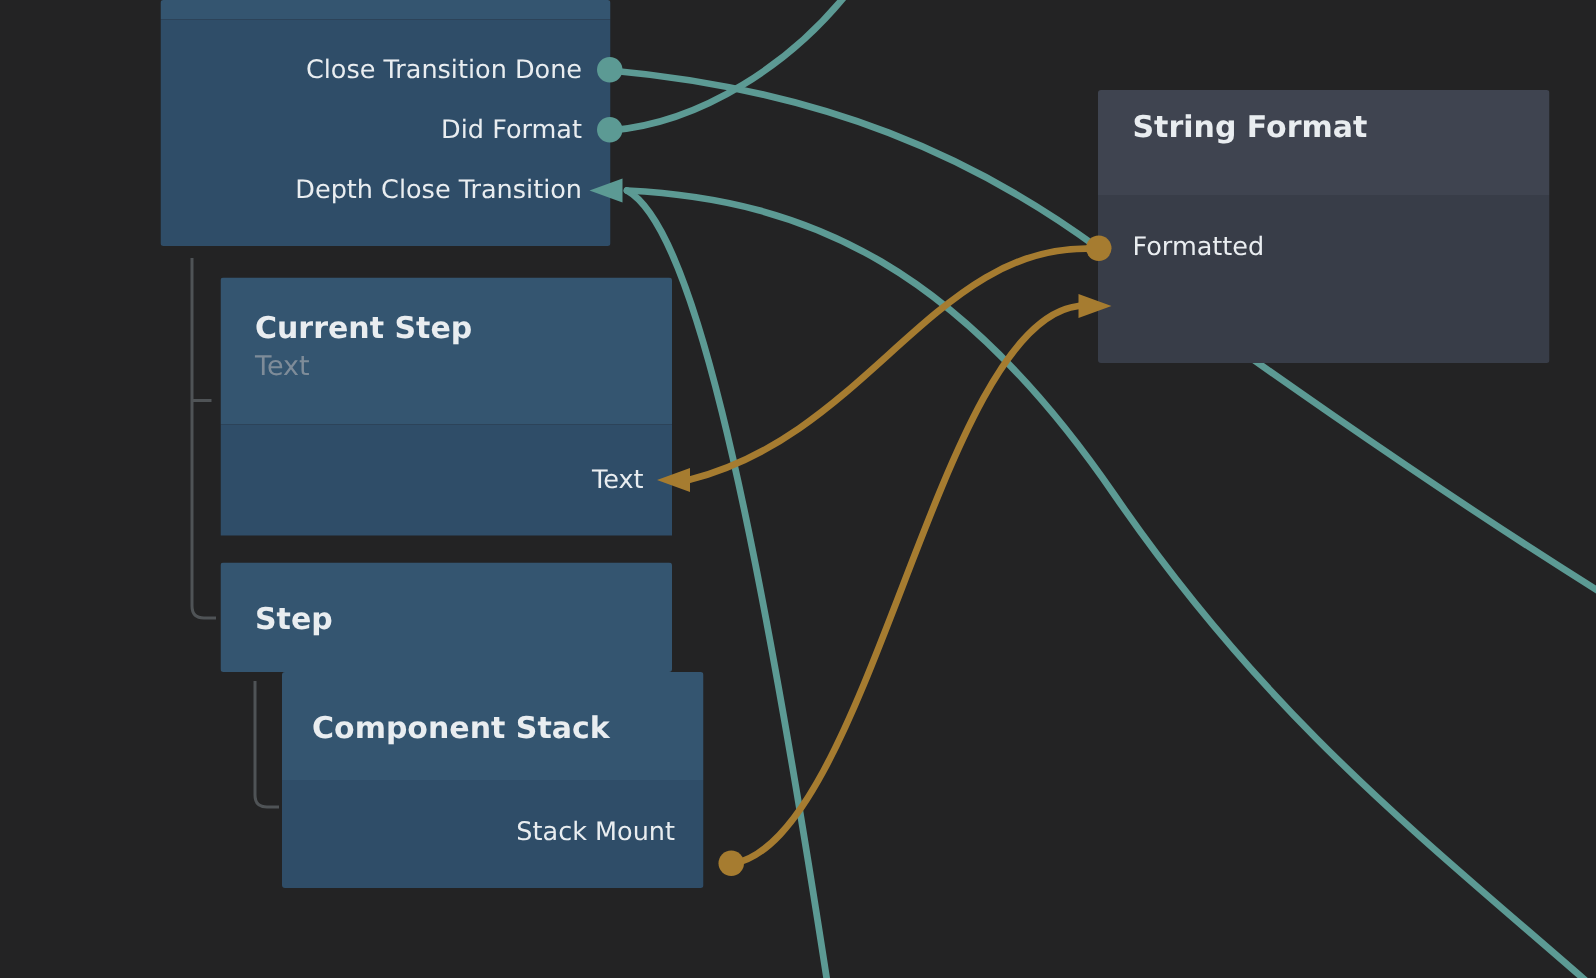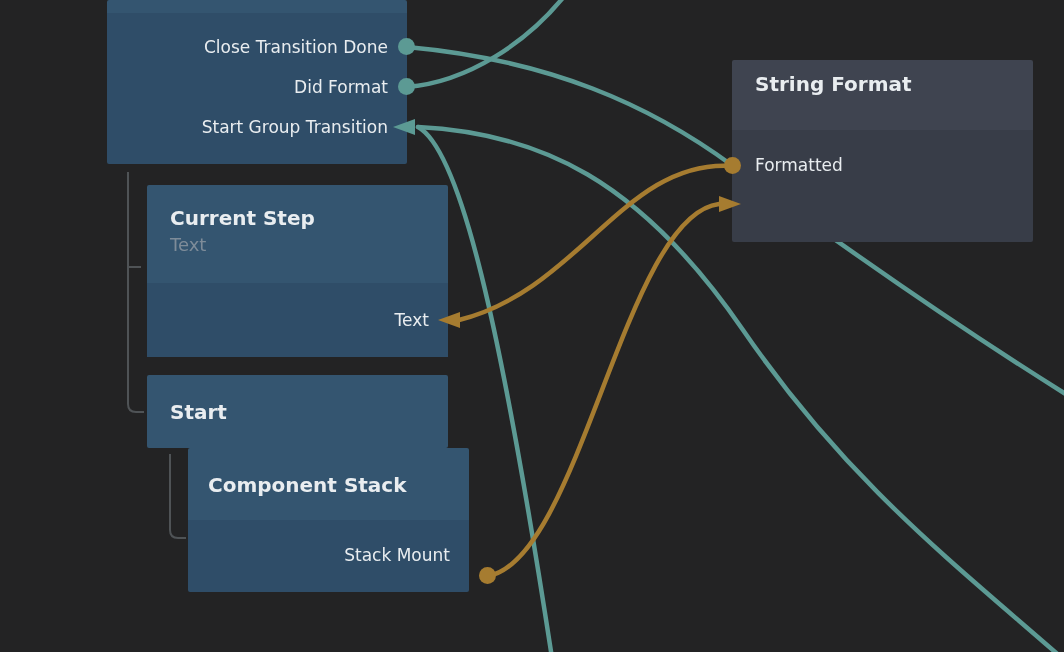--- a/index.html
+++ b/index.html
@@ -57,35 +57,35 @@
     <path class="wire teal" d="M 418 127 C 540 133 640 180 743 330 S 950 560 1062 658"></path>
     <path class="wire orange" d="M 459 320 C 580 290 625 158 733 166"></path>
     <path class="wire orange" d="M 488 576 C 580 560 625 215 719 204"></path>
   </svg>
 
   <div class="node blue" style="left:107px;top:0;width:300px;height:164px">
     <div class="hdr" style="height:13px"></div>
     <div class="bod" style="height:151px"></div>
     <div class="row r" style="top:27px">Close Transition Done</div>
     <div class="row r" style="top:67px">Did Format</div>
-    <div class="row r" style="top:107px">Start Group Transition</div>
+    <div class="row r" style="top:107px">Depth Close Transition</div>
   </div>
 
   <div class="node blue" style="left:147px;top:185px;width:301px;height:216px">
     <div class="hdr" style="height:98px;padding:20px 0 0 23px">
       <div class="node-title">Current Step</div>
       <div class="node-sub">Text</div>
     </div>
     <div class="bod" style="height:74px"></div>
     <div class="row r" style="top:115px">Text</div>
   </div>
 
   <div class="node blue" style="left:147px;top:375px;width:301px;height:73px">
     <div class="hdr" style="height:73px;padding:24px 0 0 23px">
-      <div class="node-title">Start</div>
+      <div class="node-title">Step</div>
     </div>
   </div>
 
   <div class="node blue" style="left:188px;top:448px;width:281px;height:144px">
     <div class="hdr" style="height:72px;padding:24px 0 0 20px">
       <div class="node-title">Component Stack</div>
     </div>
     <div class="bod" style="height:72px"></div>
     <div class="row r" style="top:87px">Stack Mount</div>
   </div>

